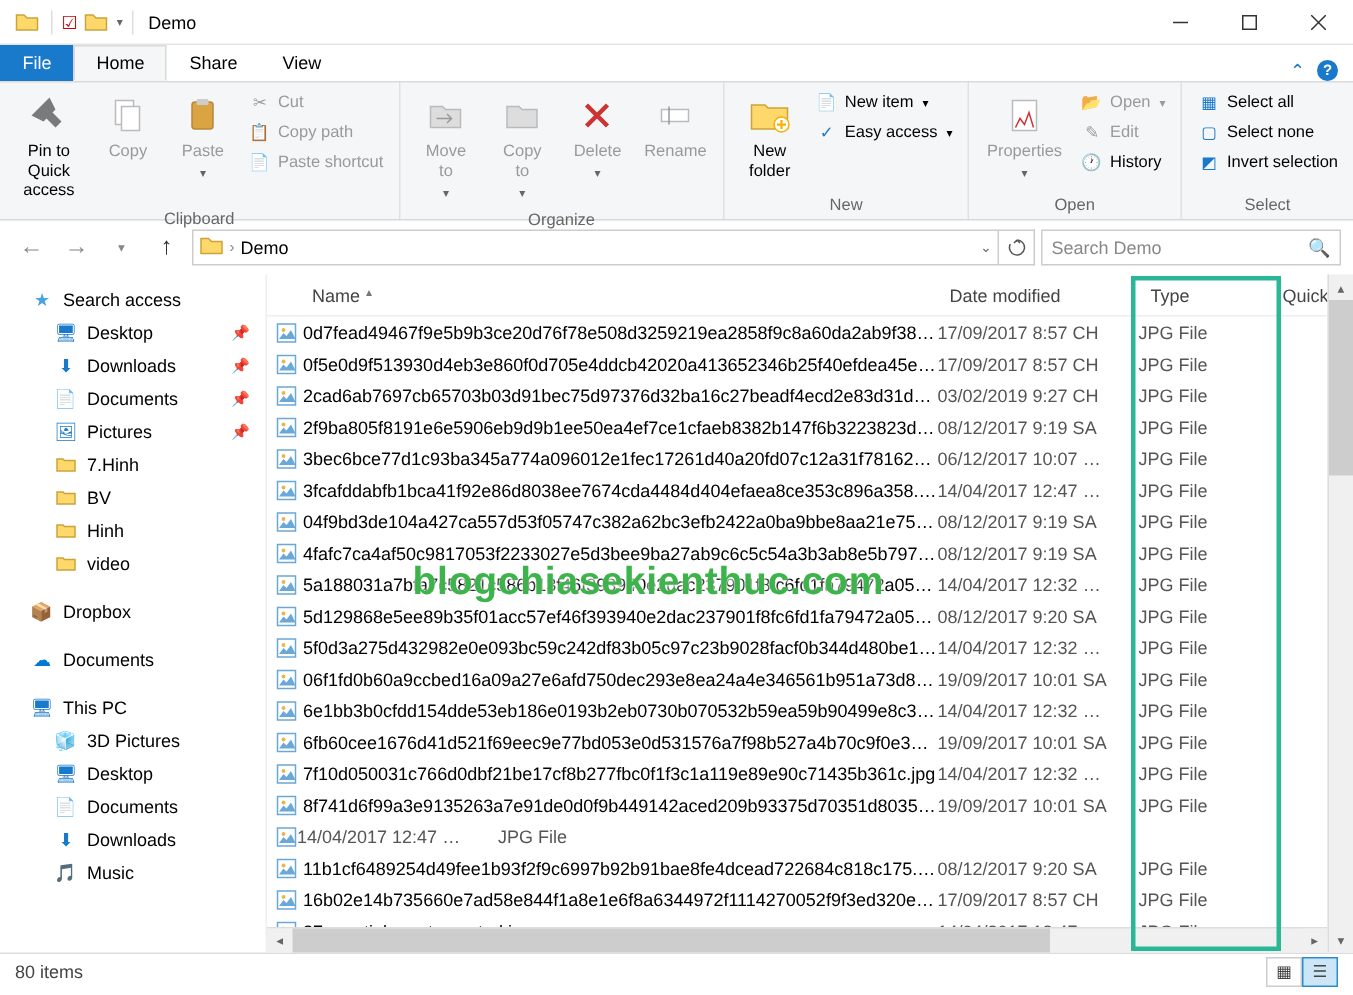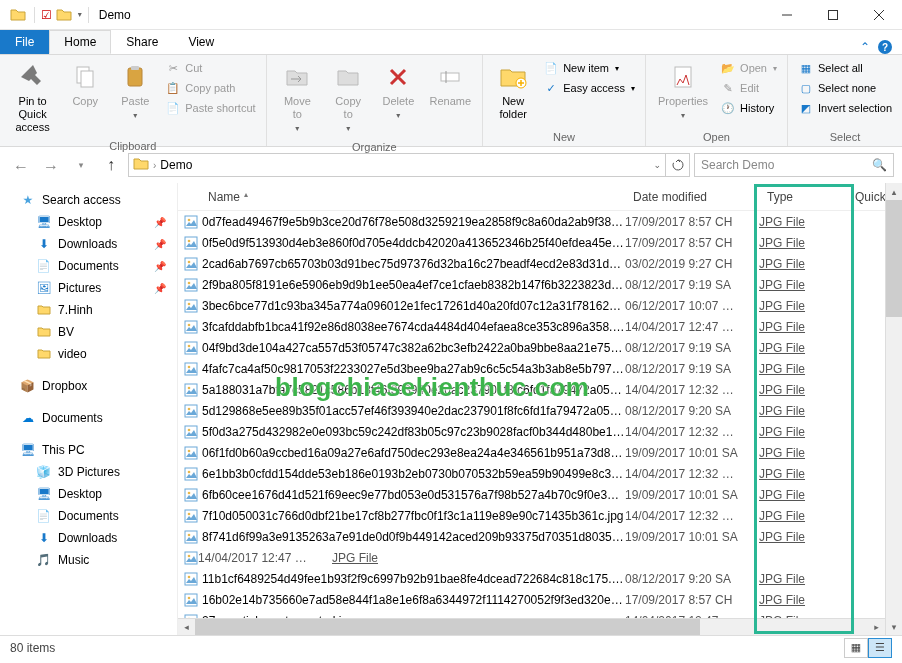--- a/index.html
+++ b/index.html
@@ -64,21 +64,21 @@
 .ch.date { width: 134px; }
 .ch.type { width: 88px; }
 .ch.size { width: 38px; }
 .sortarrow { font-size: 8px; color: #777; }
 
 .filelist { flex: 1; overflow: hidden; font-size: 12px; position: relative; }
 .filerow { display: flex; align-items: center; height: 21px; }
 .filerow .fic { width: 20px; padding-left: 6px; display: flex; align-items: center; justify-content: center; }
 .filerow .fname { flex: 1; padding-left: 4px; white-space: nowrap; overflow: hidden; text-overflow: ellipsis; }
 .filerow .fdate { width: 134px; color: #555; }
-.filerow .ftype { width: 88px; color: #555; text-decoration: underline; }
+.filerow .ftype { width: 88px; color: #555; }
 .filerow .fsize { width: 38px; }
 
 .hscroll { height: 17px; background: #f0f0f0; border-top: 1px solid #ddd; display: flex; align-items: center; }
 .hscroll .sbtn { width: 17px; height: 17px; display: flex; align-items: center; justify-content: center; color: #666; font-size: 9px; background: #f0f0f0; }
 .hscroll .strack { flex: 1; height: 17px; position: relative; }
 .hscroll .sthumb { position: absolute; left: 0; width: 75%; height: 100%; background: #cdcdcd; }
 
 .vscroll { width: 17px; background: #f0f0f0; border-left: 1px solid #ddd; display: flex; flex-direction: column; }
 .vscroll .sbtn { height: 17px; display: flex; align-items: center; justify-content: center; color: #666; font-size: 9px; }
 .vscroll .strack { flex: 1; position: relative; }
@@ -386,20 +386,28 @@
           </svg>
         </span>
         <span>BV</span>
       </div>
     <div class="side-item l2">
         <span class="ic">
           <svg width="14" height="14">
             <path d="M1 3h4l1 1h7v7H1z" fill="#ffd86b" stroke="#caa43a"></path>
           </svg>
         </span>
+        <span>Hinh</span>
+      </div>
+    <div class="side-item l2">
+        <span class="ic">
+          <svg width="14" height="14">
+            <path d="M1 3h4l1 1h7v7H1z" fill="#ffd86b" stroke="#caa43a"></path>
+          </svg>
+        </span>
         <span>video</span>
       </div>
     <div class="side-gap"></div>
     <div class="side-item header">
         <span class="ic" style="color:#0061ff">📦</span>
         <span>Dropbox</span>
       </div>
     <div class="side-gap"></div>
     <div class="side-item header">
         <span class="ic" style="color:#0078d4">☁</span>

